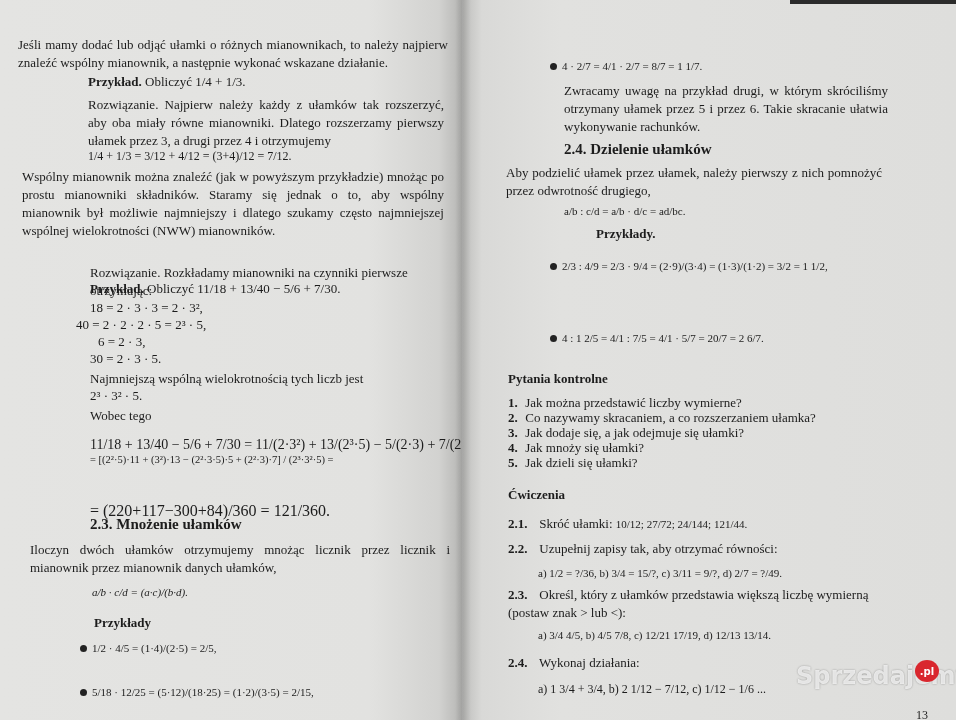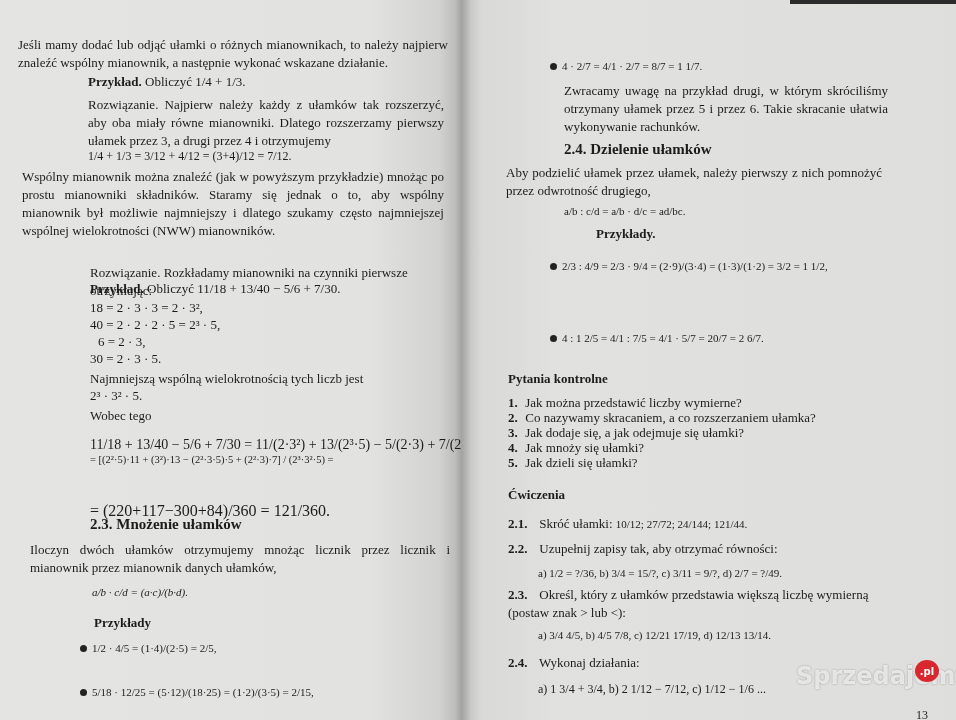--- a/index.html
+++ b/index.html
@@ -77,21 +77,21 @@
     <span class="bold">Przykład.</span>
     <span>Obliczyć</span>
     <span>11/18 + 13/40 − 5/6 + 7/30.</span>
   </div>
 
   <div class="para" style="left:90px; top:264px; width:356px;">
     <p>Rozwiązanie. Rozkładamy mianowniki na czynniki pierwsze otrzymując:</p>
   </div>
 
   <div class="txt" style="left:90px; top:299px;">18 = 2 · 3 · 3 = 2 · 3²,</div>
-  <div class="txt" style="left:90px; top:316px;">40 = 2 · 2 · 2 · 5 = 2³ · 5,</div>
+  <div class="txt" style="left:76px; top:316px;">40 = 2 · 2 · 2 · 5 = 2³ · 5,</div>
   <div class="txt" style="left:98px; top:333px;">6 = 2 · 3,</div>
   <div class="txt" style="left:90px; top:350px;">30 = 2 · 3 · 5.</div>
 
   <div class="txt" style="left:90px; top:370px;">Najmniejszą wspólną wielokrotnością tych liczb jest</div>
   <div class="txt" style="left:90px; top:387px;">2³ · 3² · 5.</div>
   <div class="txt" style="left:90px; top:407px;">Wobec tego</div>
 
   <div class="txt" style="left:90px; top:436px; font-size:14px;">11/18 + 13/40 − 5/6 + 7/30 = 11/(2·3²) + 13/(2³·5) − 5/(2·3) + 7/(2·3·5) =</div>
   <div class="txt" style="left:90px; top:451px; font-size:10.5px;">= [(2²·5)·11 + (3²)·13 − (2²·3·5)·5 + (2²·3)·7] / (2³·3²·5) =</div>
   <div class="txt" style="left:90px; top:502px; font-size:16px;">= (220+117−300+84)/360 = 121/360.</div>

